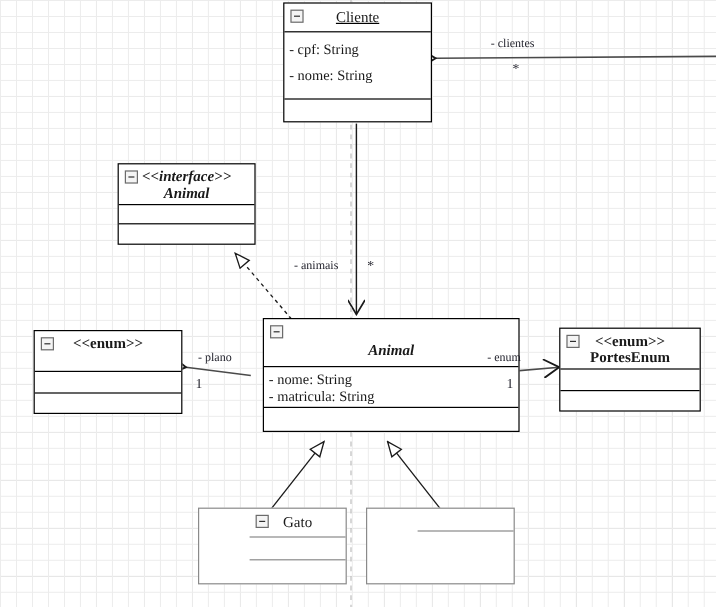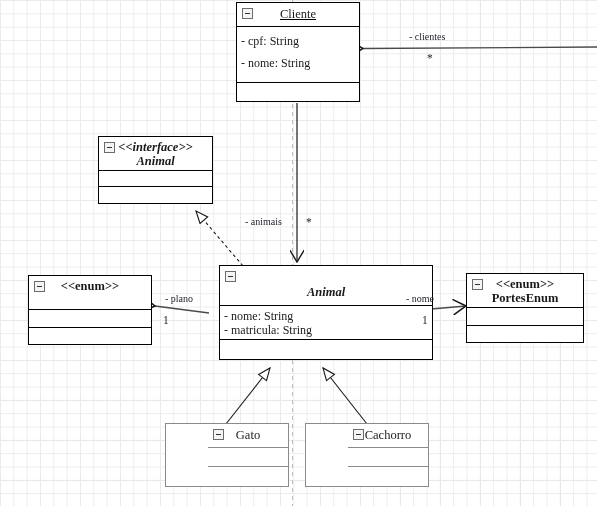--- a/index.html
+++ b/index.html
@@ -236,33 +236,29 @@
   <div class="uml-class gray-border" style="left:165px; top:423px; width:124px; height:64px;">
     <div class="compartment header" style="height:24px;">
       <span class="collapse-icon"></span>
       <div class="title single">Gato</div>
     </div>
     <div class="compartment mid" style="height:19px;"></div>
     <div class="compartment" style="flex:1 1 auto;"></div>
   </div>
 
   <div class="uml-class gray-border" style="left:305px; top:423px; width:124px; height:64px;">
-    <div class="compartment header" style="height:24px;">
-      <span class="collapse-icon"></span>
-      <div class="title single">Cachorro</div>
-    </div>
     <div class="compartment mid" style="height:19px;"></div>
     <div class="compartment" style="flex:1 1 auto;"></div>
   </div>
 
   <div class="edge-label" style="left:409px; top:31px;">- clientes</div>
   <div class="mult-label" style="left:427px; top:52px;">*</div>
 
   <div class="edge-label" style="left:245px; top:216px;">- animais</div>
   <div class="mult-label" style="left:306px; top:216px;">*</div>
 
   <div class="edge-label" style="left:165px; top:293px;">- plano</div>
   <div class="mult-label" style="left:163px; top:314px;">1</div>
 
-  <div class="edge-label" style="left:406px; top:293px;">- nome</div>
+  <div class="edge-label" style="left:406px; top:293px;">- enum</div>
   <div class="mult-label" style="left:422px; top:314px;">1</div>
 
 </div>
 
 </body></html>

